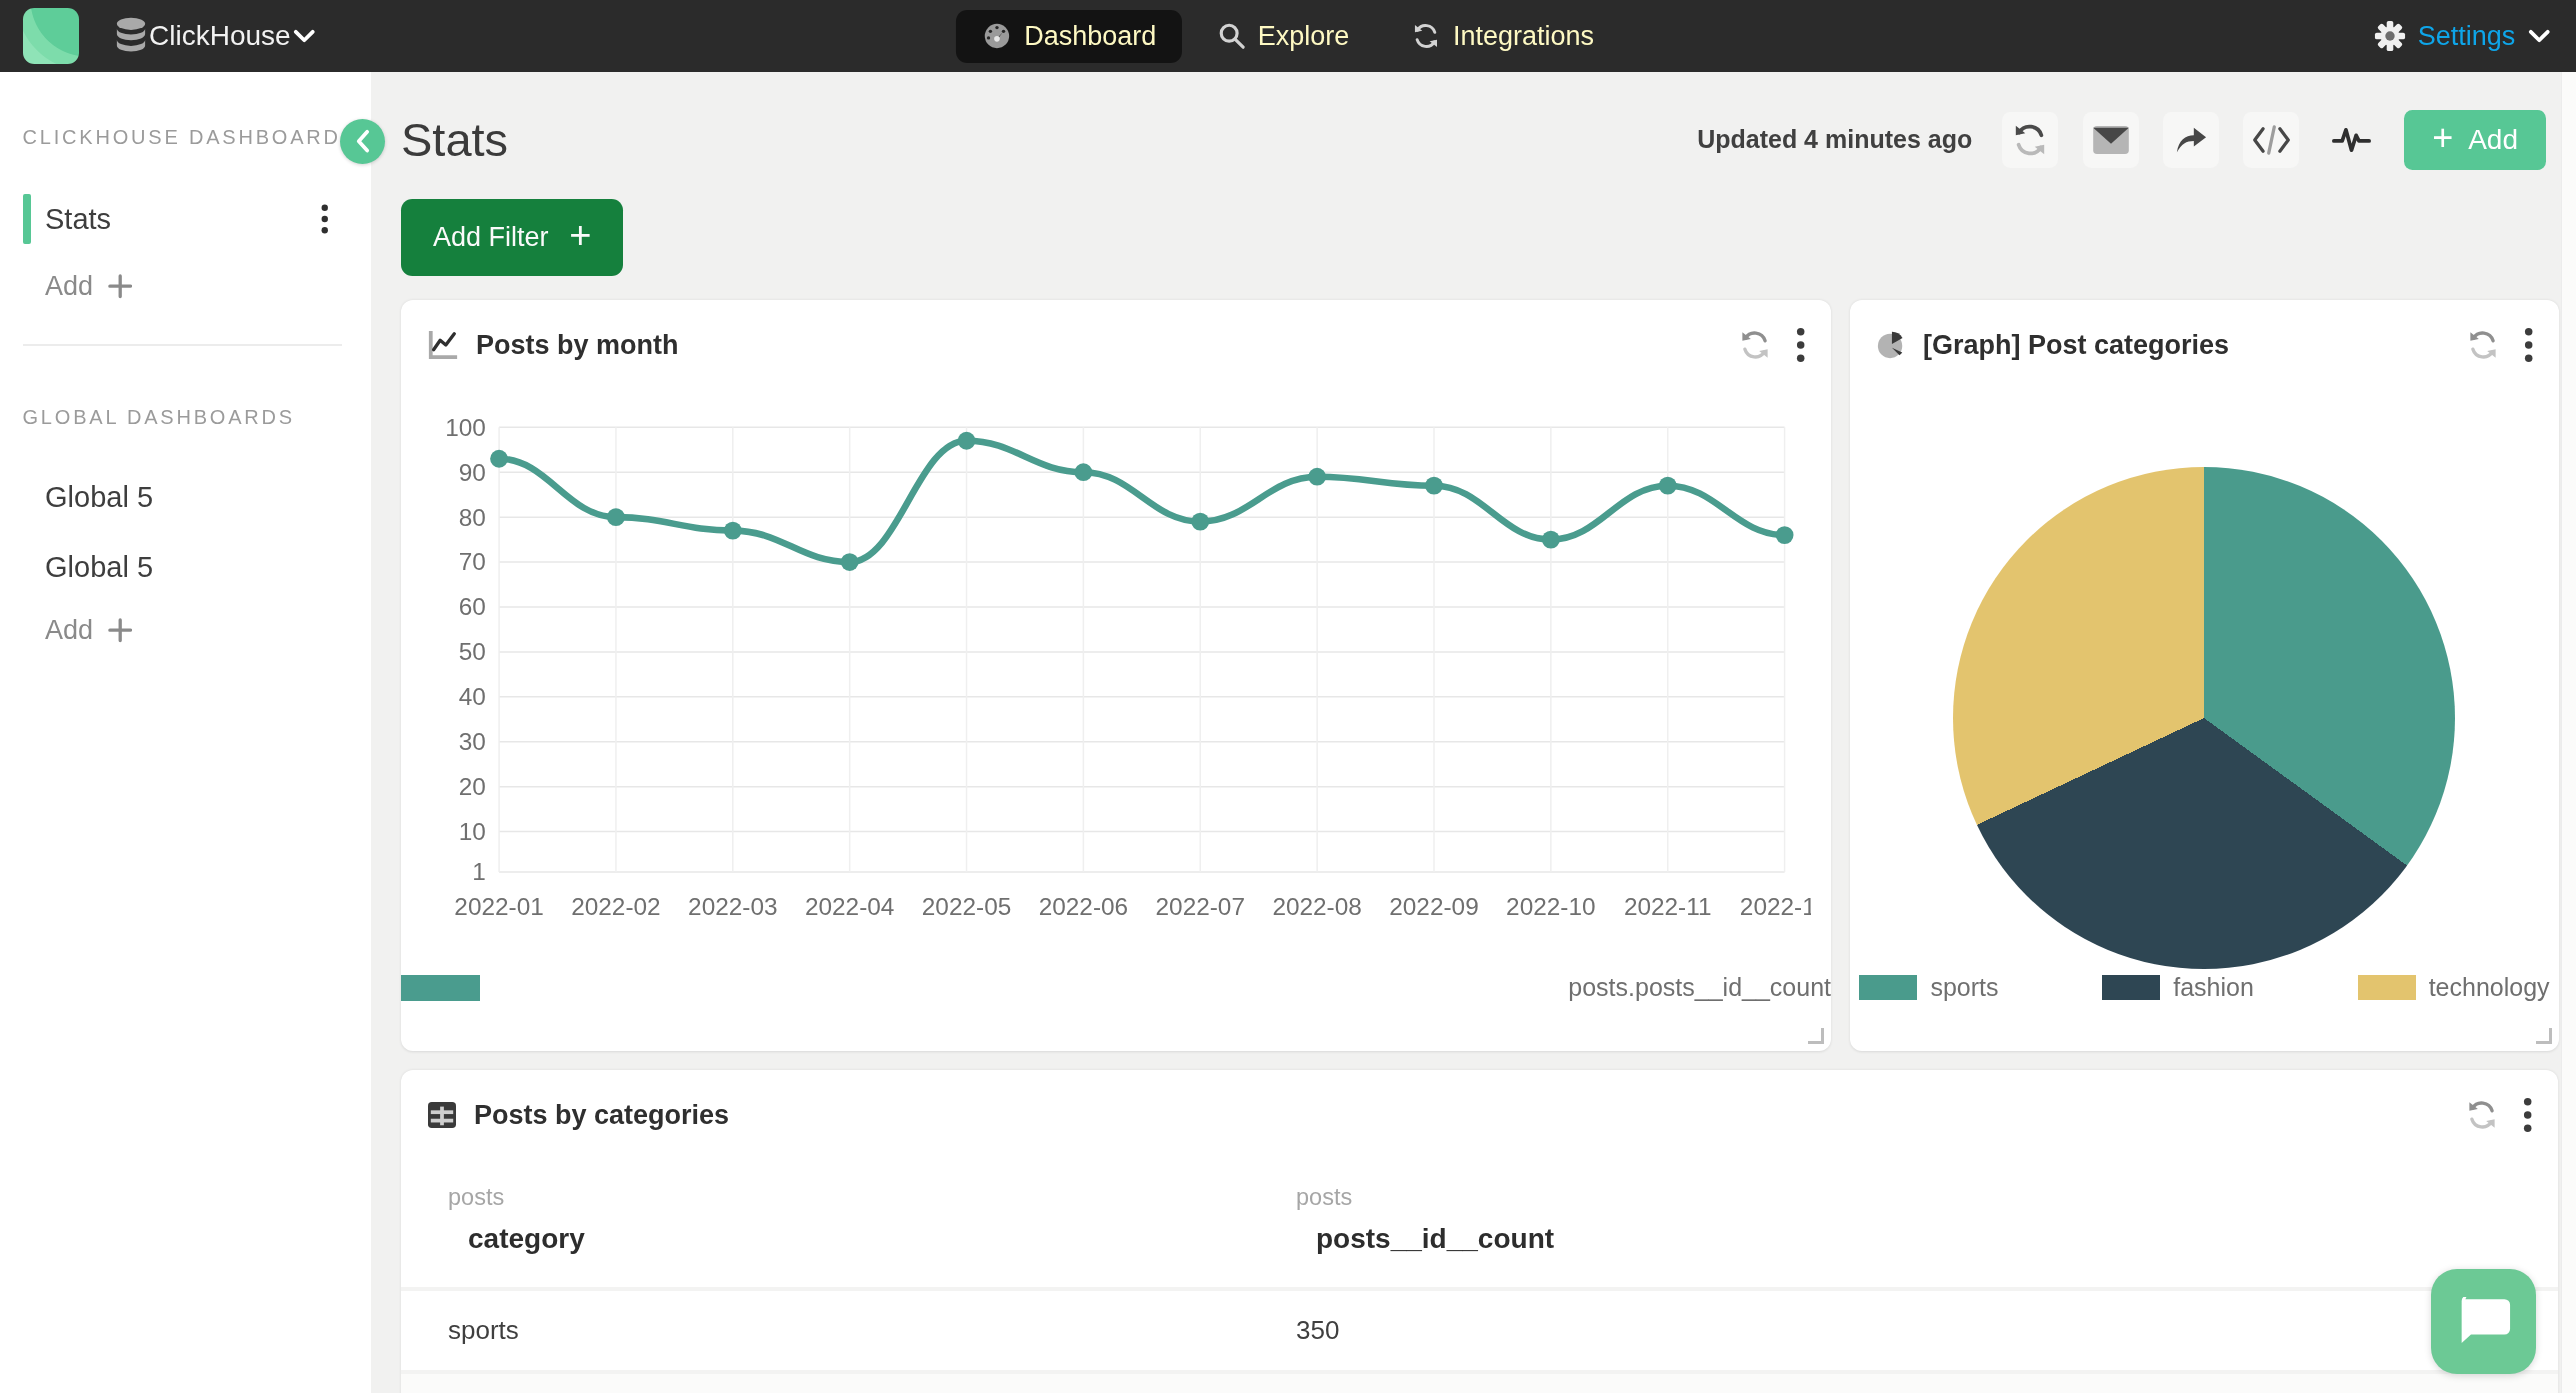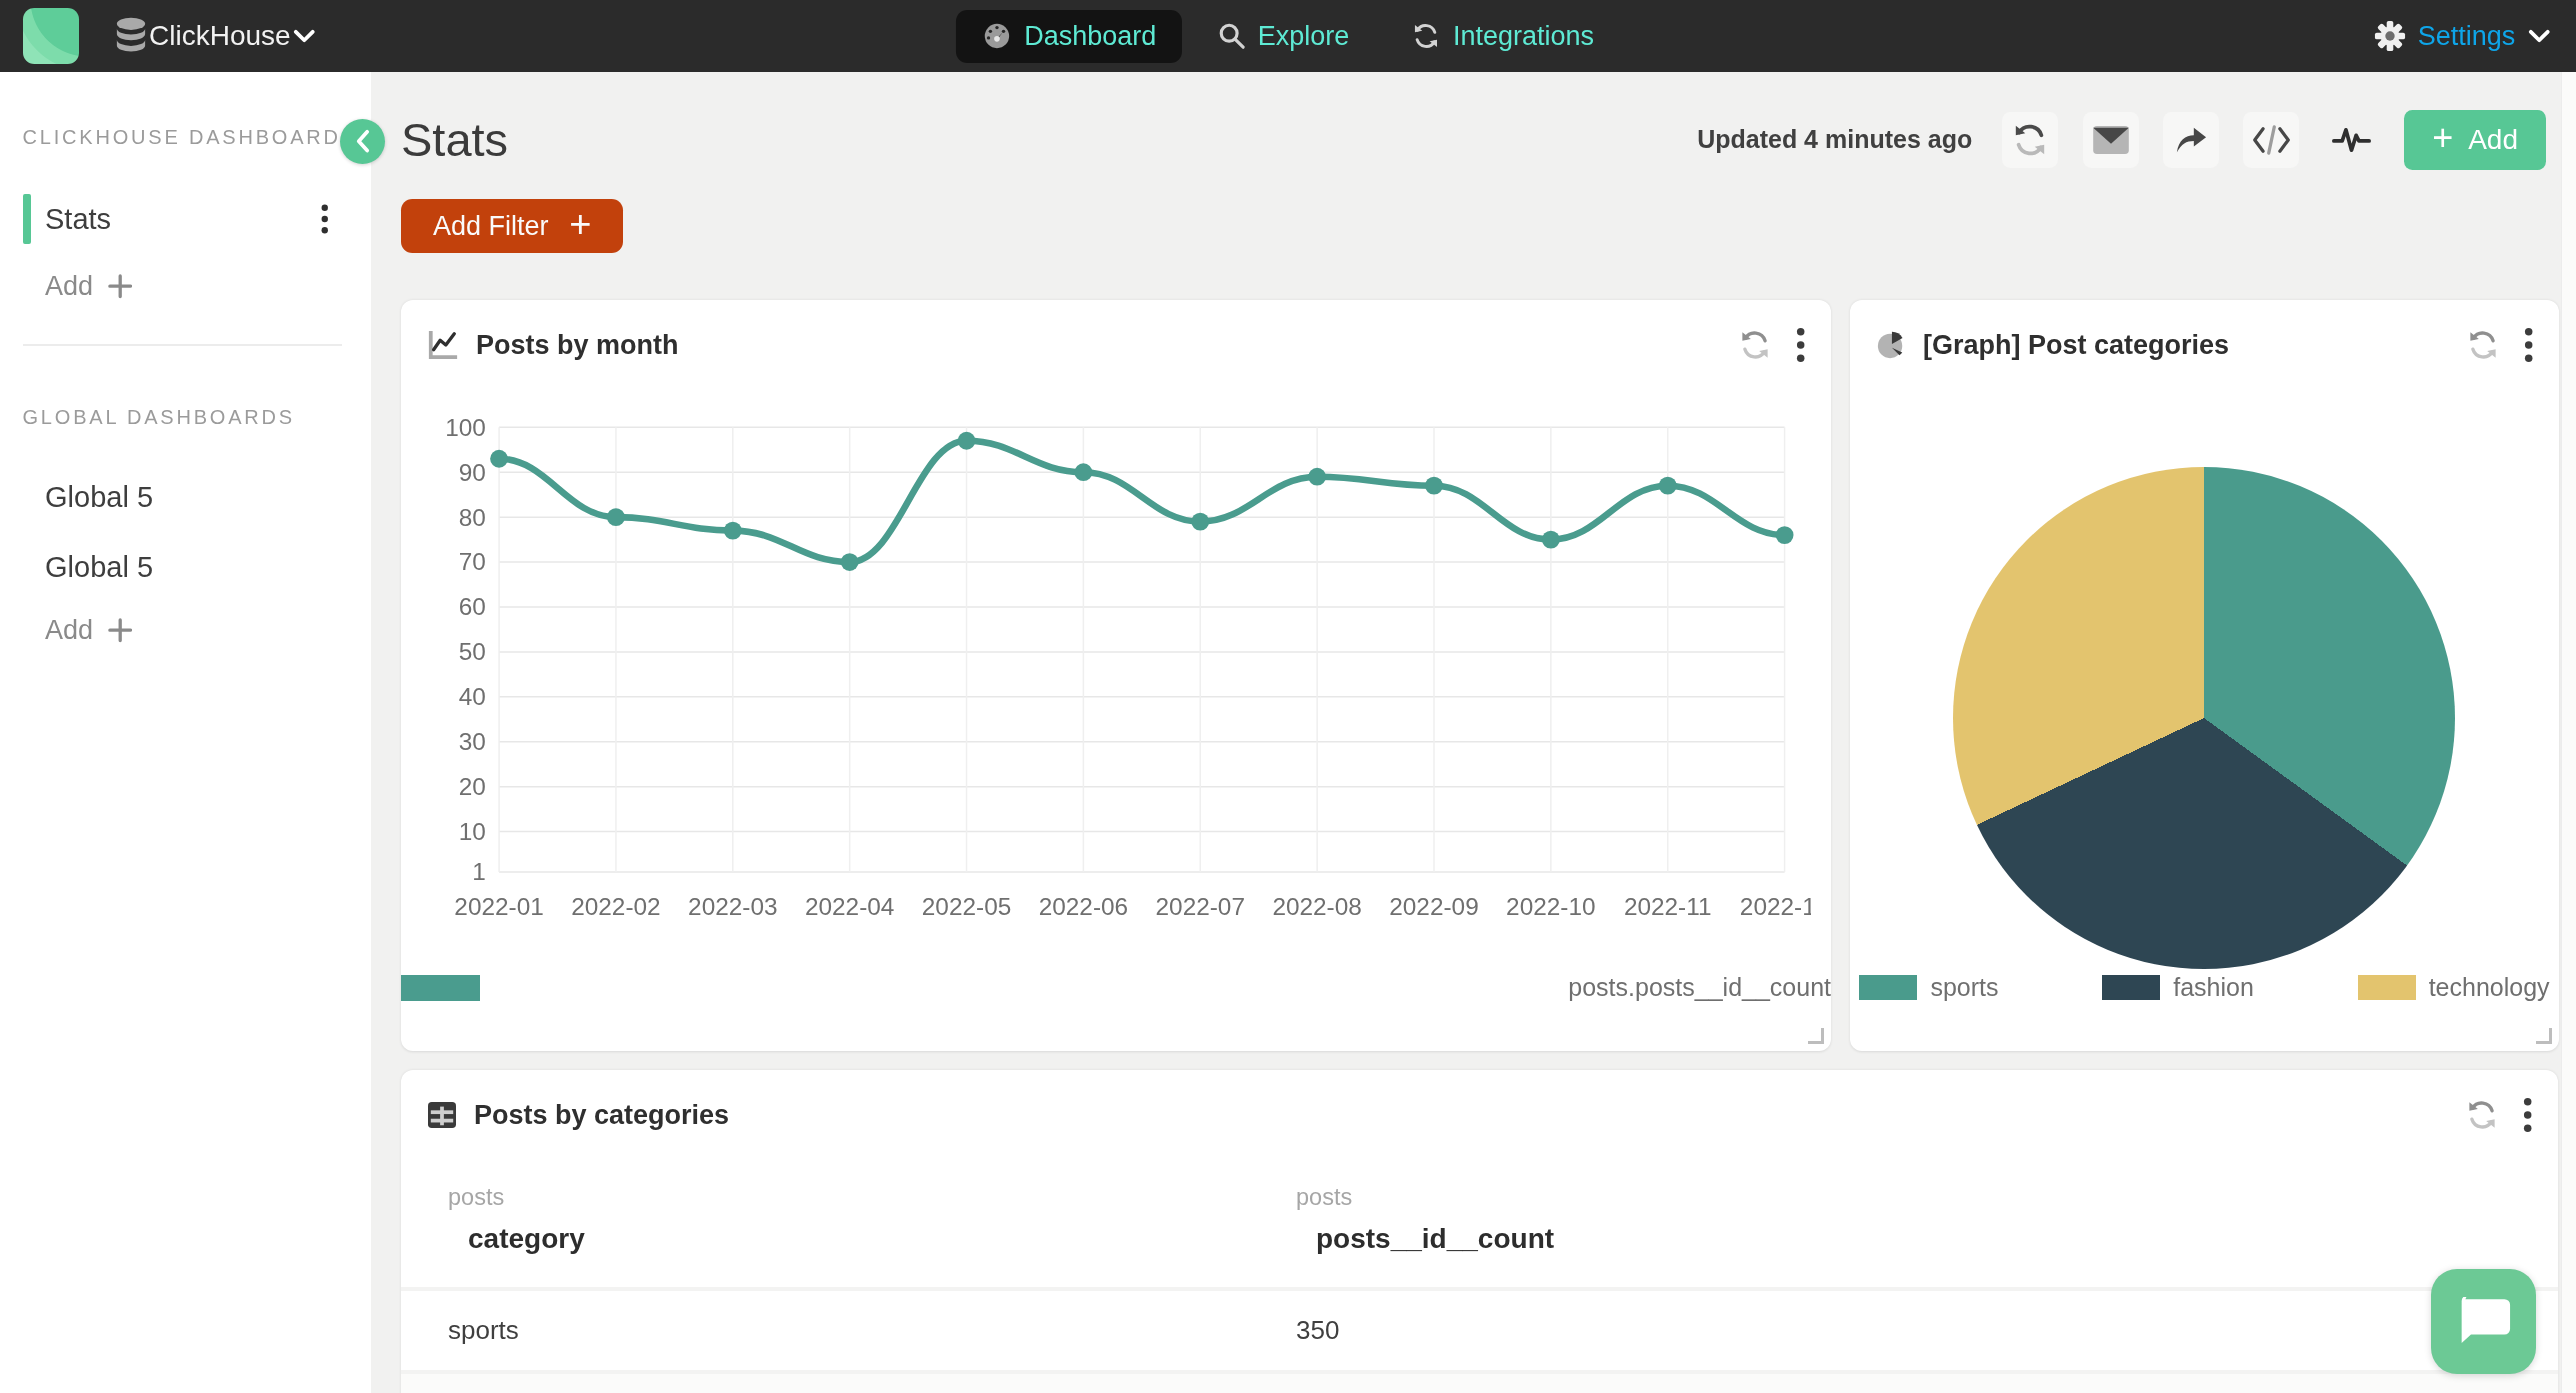--- a/index.html
+++ b/index.html
@@ -9,21 +9,21 @@
   
   .topnav { position:absolute; left:0; top:0; width:2576px; height:72px;
             background:#2b2b2b; display:flex; align-items:center; z-index:50; }
   .logo { position:absolute; left:22.5px; top:8.4px; width:56px; height:56px; border-radius:11.3px;
           background:radial-gradient(circle at 115% -15%, #5ecd99 62%, #7ddcab 63%, #7ddcab 78%, #8fe3b7 79%);
           overflow:hidden; }
   .brand { position:absolute; left:115px; top:0; height:72px; display:flex; align-items:center; gap:2px;
            color:#f2f2f2; font-size:28px; cursor:pointer; }
   .navtabs { position:absolute; left:50%; transform:translateX(-50%); top:0; height:72px;
              display:flex; align-items:center; gap:9.4px; }
-  .navtab { display:flex; align-items:center; gap:12.2px; color:#5eead4; font-size:27px;
+  .navtab { display:flex; align-items:center; gap:12.2px; color:#fef9c3; font-size:27px;
             padding:0 26px; height:53px; border-radius:11.3px; cursor:pointer; }
   .navtab.active { background:#131313; }
   .settings { position:absolute; right:26px; top:0; height:72px; display:flex; align-items:center;
               gap:12.2px; color:#0ea5e9; font-size:27px; cursor:pointer; }
 
   
   .sidebar { position:absolute; left:0; top:72px; width:371px; bottom:0; background:#ffffff; }
   .side-title { position:absolute; left:22.5px; color:#9b9b9b; font-size:20px; letter-spacing:2.8px; }
   .side-item { position:absolute; left:0; width:100%; height:54px; display:flex; align-items:center;
                font-size:29px; color:#3e3e3e; cursor:pointer; }
@@ -44,22 +44,22 @@
                display:flex; align-items:center; justify-content:space-between; }
   .page-title { font-size:47px; color:#3b3b3b; font-weight:500; }
   .head-right { display:flex; align-items:center; gap:24.4px; }
   .updated { font-size:25px; font-weight:bold; color:#404040; margin-right:5.6px; }
   .tool-btn { width:56px; height:56px; border-radius:8.4px; background:#f7f7f6; display:flex;
               align-items:center; justify-content:center; cursor:pointer; }
   .tool-btn.bare { background:transparent; }
   .add-btn { height:60px; padding:0 28px; border-radius:8.4px; background:#57c795; color:#ffffff;
              font-size:28px; display:flex; align-items:center; gap:15px; cursor:pointer; }
   .add-btn .plus { font-size:36px; font-weight:300; margin-top:-3.8px; }
-  .addfilter-btn { position:absolute; left:30px; top:127px; height:54px; padding:0 32px;
-                   background:#c2410c; border-radius:11.3px; color:#fafafa; font-size:27px;
+  .addfilter-btn { position:absolute; left:30px; top:127px; height:77px; padding:0 32px;
+                   background:#15803d; border-radius:11.3px; color:#fafafa; font-size:27px;
                    display:flex; align-items:center; gap:20.7px; cursor:pointer; }
   .addfilter-btn .plus { font-size:38px; font-weight:300; margin-top:-3.8px; }
 
   
   .card { position:absolute; background:#ffffff; border-radius:12px;
           box-shadow:0 0.9px 2.8px rgba(0,0,0,.10); }
   .card-head { position:absolute; left:0; right:0; top:0; height:90px; display:flex;
                align-items:center; padding:0 26px; }
   .card-title { font-size:27px; font-weight:bold; color:#2f2f2f; margin-left:17px; }
   .card-actions { margin-left:auto; display:flex; align-items:center; gap:24.4px; }

